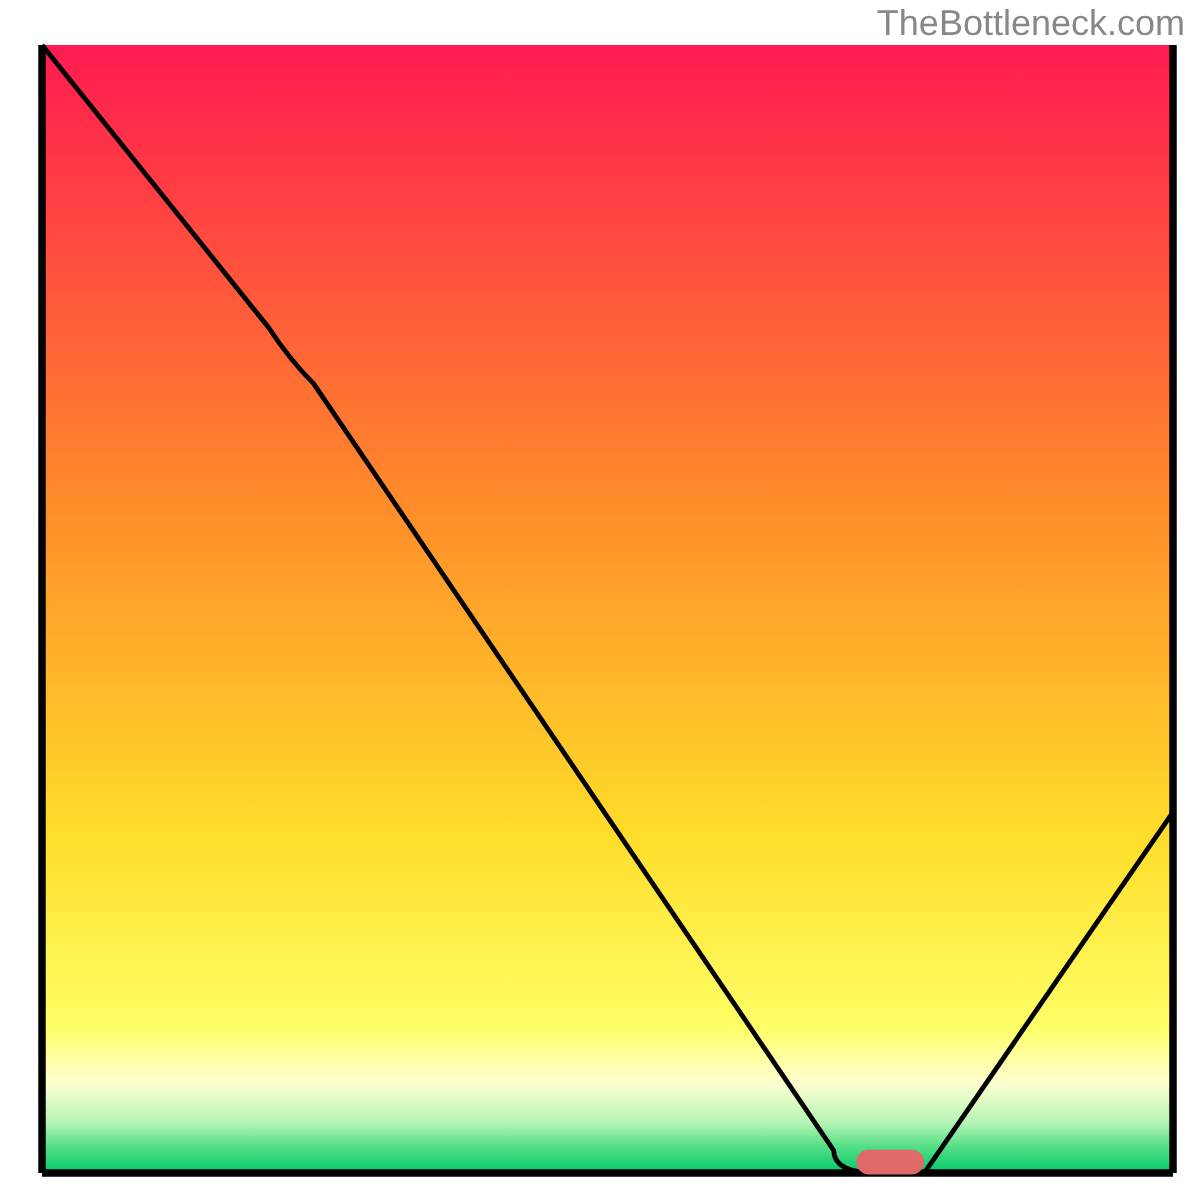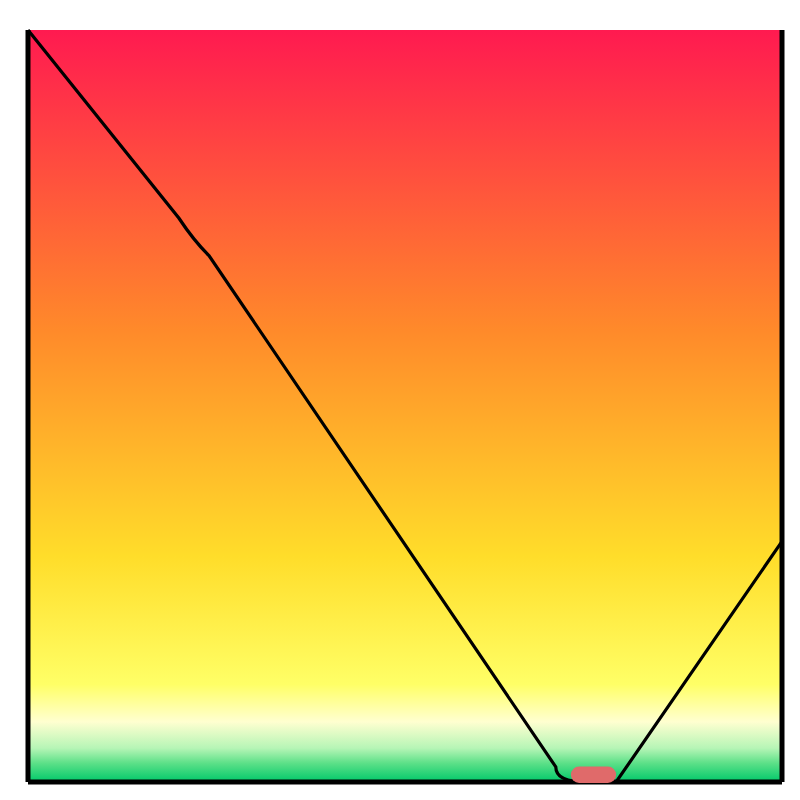--- a/index.html
+++ b/index.html
@@ -26,20 +26,21 @@
     letter-spacing: 0px;
   }
   svg {
     display: block;
   }
 </style>
 </head>
 <body>
 
 <div class="container">
+  <div class="watermark">TheBottleneck.com</div>
 
   <svg id="chart-svg" width="800" height="800" viewBox="0 0 800 800">
     <defs>
       <linearGradient id="bg-grad" x1="0" y1="0" x2="0" y2="1">
           <stop offset="0.00%" stop-color="#ff1a50"></stop>
           <stop offset="40.00%" stop-color="#ff8a2a"></stop>
           <stop offset="70.00%" stop-color="#ffdd2a"></stop>
           <stop offset="87.00%" stop-color="#ffff66"></stop>
           <stop offset="92.00%" stop-color="#ffffd0"></stop>
           <stop offset="95.50%" stop-color="#b6f5b6"></stop>

